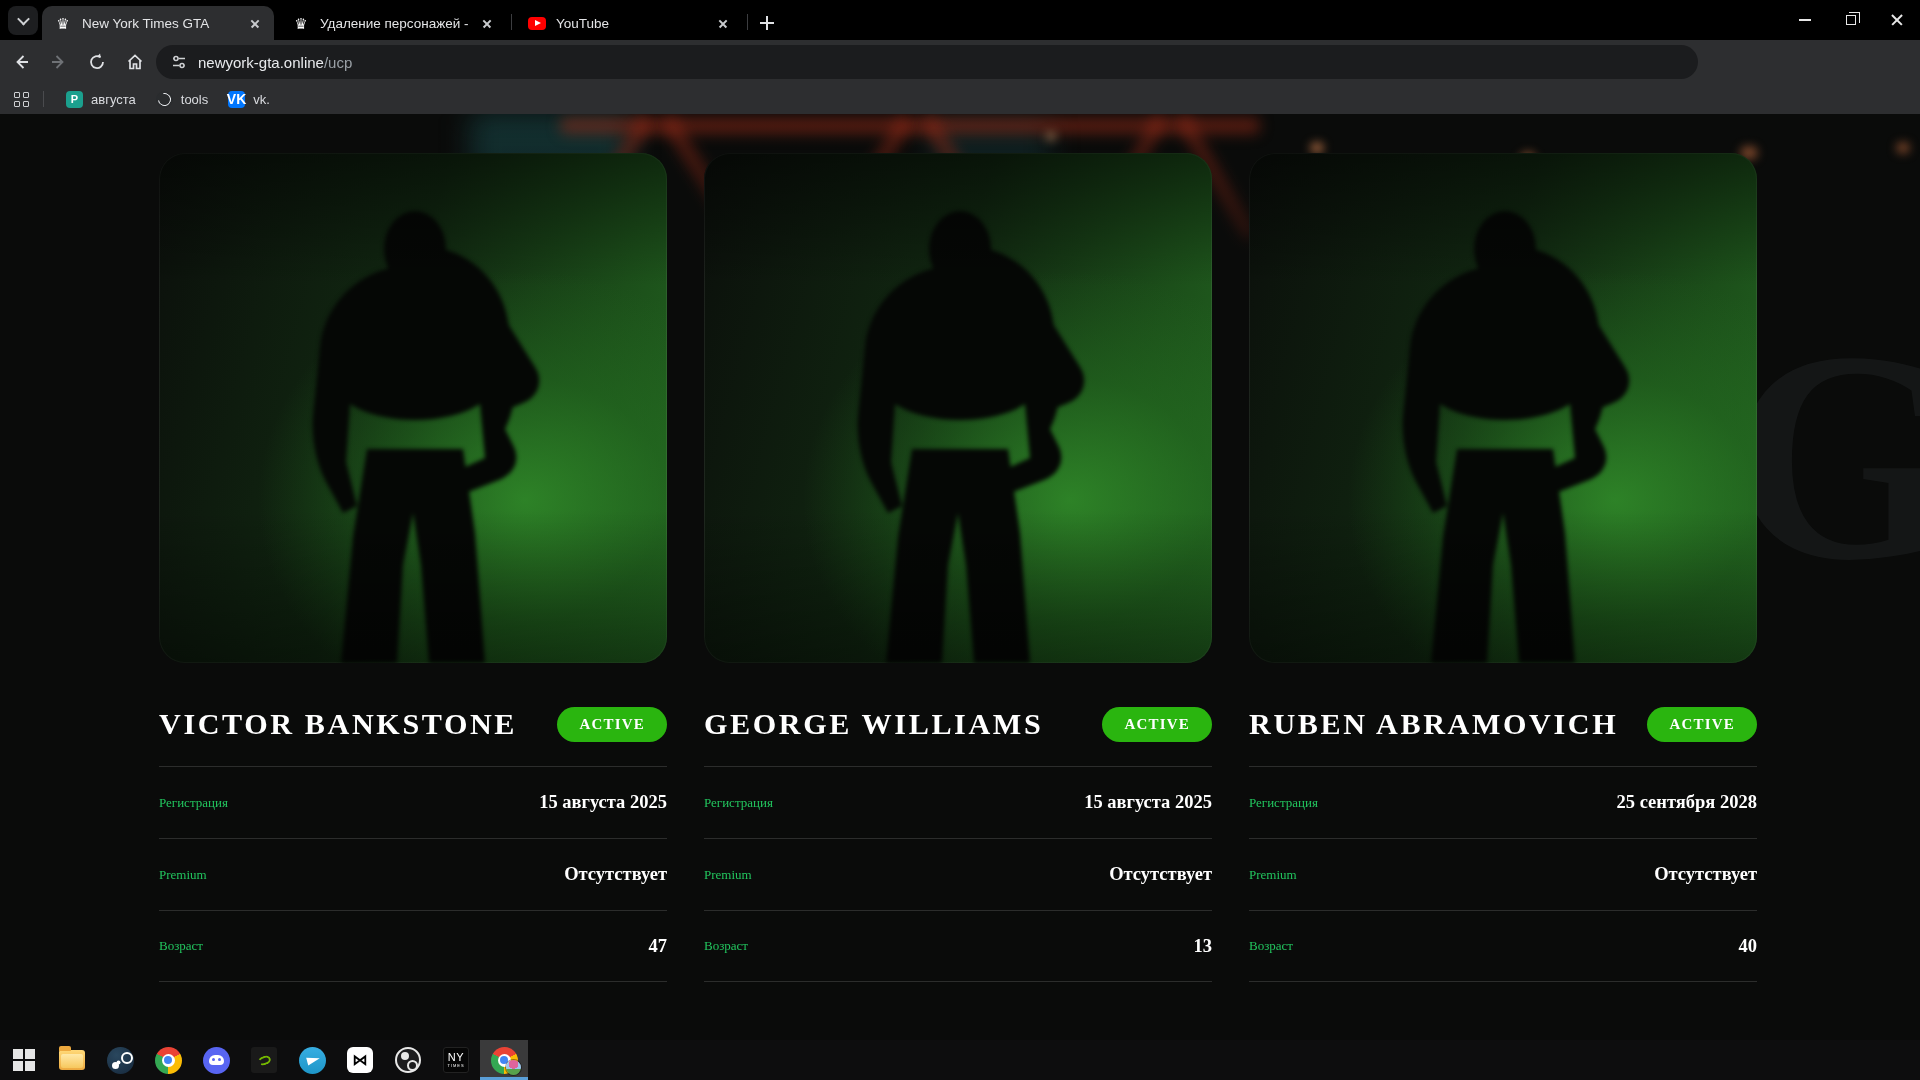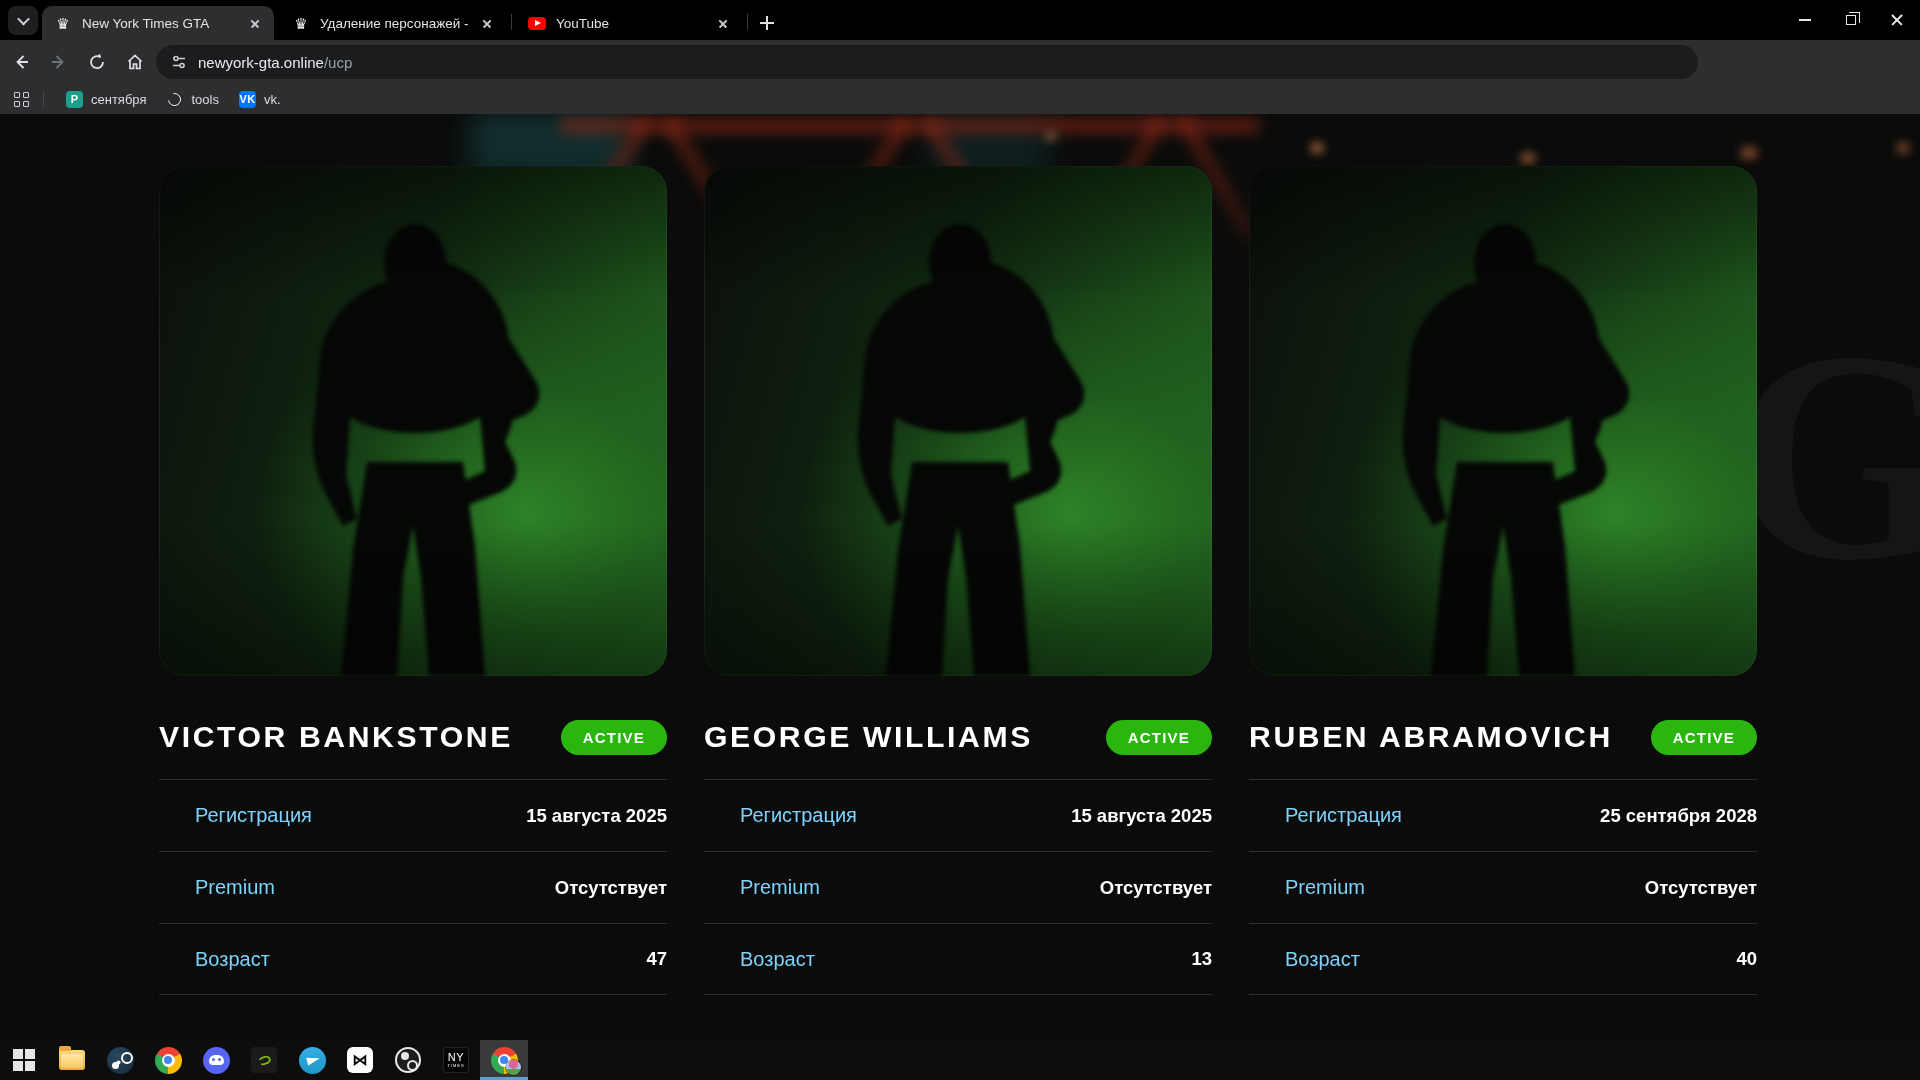--- a/index.html
+++ b/index.html
@@ -66,21 +66,21 @@
   .appsgrid i { width:6px; height:6px; border:1.6px solid #cfd1d4; border-radius:1px; }
   .book-sep { width:1px; height:16px; background:#4a4b4e; margin:0 12px 0 14px; }
   .bookmark { display:flex; align-items:center; gap:8px; padding:0 10px; height:24px; border-radius:6px; }
   .bookmark .blabel { color:#dadce0; font-size:13px; }
   .bicon { width:17px; height:17px; border-radius:4px; display:flex; align-items:center; justify-content:center;
     font-weight:bold; color:#fff; }
   .bicon.pea { background:#1ba08e; font-size:11px; }
   .bicon.globe { background:#2a2c2e; border-radius:50%; position:relative; overflow:hidden; }
   .bicon.globe:before { content:""; position:absolute; left:2px; top:2px; width:11px; height:11px;
      border:1.6px solid #e8eaed; border-radius:50%; border-left-color:transparent; transform:rotate(35deg); }
-  .bicon.vk { background:#07f; font-size:11px; letter-spacing:.3px; }
+  .bicon.vk { background:#07f; font-size:14px; letter-spacing:.3px; }
 
   
   .content { position:absolute; left:0; top:114px; width:1920px; height:926px; background:#0a0b0a; overflow:hidden; }
   .bgfx { position:absolute; inset:0; }
   .blob { position:absolute; filter:blur(14px); border-radius:8px; }
   .blob.teal1 { left:470px; top:0; width:160px; height:110px; background:rgba(28,84,86,.55); }
   .blob.teal2 { left:930px; top:6px; width:120px; height:90px; background:rgba(24,70,72,.4); }
   .bar { position:absolute; filter:blur(7px); background:rgba(158,44,24,.55); border-radius:6px; }
   .bar.h { left:560px; top:4px; width:700px; height:16px; }
   .bar.d1 { left:600px; top:-6px; width:14px; height:150px; transform:rotate(32deg); }
@@ -93,41 +93,41 @@
   .bk1 { left:1310px; top:28px; width:14px; height:12px; background:rgba(214,130,80,.8); }
   .bk2 { left:1520px; top:38px; width:16px; height:13px; background:rgba(206,120,70,.75); }
   .bk3 { left:1740px; top:32px; width:18px; height:14px; background:rgba(200,110,64,.7); }
   .bk4 { left:1896px; top:28px; width:14px; height:12px; background:rgba(190,104,60,.7); }
   .bk5 { left:1046px; top:18px; width:10px; height:9px; background:rgba(220,170,120,.6); }
   .bgfade { position:absolute; left:0; top:0; width:1920px; height:320px;
     background:linear-gradient(180deg, rgba(10,11,10,0) 0%, rgba(10,11,10,.85) 55%, #0a0b0a 90%); }
   .g-letter { position:absolute; right:-42px; top:170px; font-family:"Liberation Serif", serif;
     font-size:300px; font-weight:bold; color:rgba(150,175,180,.07); }
 
-  .cards { position:absolute; left:159px; top:52px; display:flex; gap:37px; }
+  .cards { position:absolute; left:159px; top:39px; display:flex; gap:37px;font-family:Liberation Serif, serif; }
   .card { width:508px; }
   .photo { position:relative; width:508px; height:510px; border-radius:26px; overflow:hidden;
     background:
       radial-gradient(ellipse 70% 60% at 72% 68%, rgba(52,150,44,.75) 0%, rgba(36,110,32,.5) 40%, rgba(10,20,10,0) 75%),
       linear-gradient(105deg, #0b0f0b 0%, #112811 45%, #1c4f1a 78%, #236621 100%);
     box-shadow:inset 0 0 0 1px rgba(255,255,255,.07); }
   .photo:after { content:""; position:absolute; inset:0;
     background:linear-gradient(180deg, rgba(0,0,0,.5) 0%, rgba(0,0,0,0) 26%, rgba(0,0,0,0) 70%, rgba(0,0,0,.45) 100%); }
   .sil { position:absolute; left:0; top:0; filter:blur(2px); }
 
   .card-head { margin-top:44px; display:flex; align-items:center; justify-content:space-between; }
   .char-name { color:#fff; font-size:29px; font-weight:bold; letter-spacing:2.5px; transform:scaleX(1.04);
     transform-origin:left center; white-space:nowrap; }
   .badge { background:#2ab50f; color:#fff; font-size:15px; font-weight:bold; letter-spacing:1.2px;
     padding:9px 22px; border-radius:20px; }
   .rows { margin-top:24px; }
   .crow { display:flex; align-items:center; justify-content:space-between; height:72px;
     border-top:1px solid rgba(255,255,255,.14); }
   .crow:last-child { border-bottom:1px solid rgba(255,255,255,.14); }
-  .rlabel { color:#7dd3fc; font-size:20px;margin-left:36px; }
+  .rlabel { color:#22c55e; font-size:13px; }
   .rvalue { color:#fff; font-size:18.5px; font-weight:bold; }
 
   
   .taskbar { position:absolute; left:0; top:1040px; width:1920px; height:40px; background:#0d0d0e;
     display:flex; align-items:center; }
   .tb-btn { width:48px; height:40px; display:flex; align-items:center; justify-content:center; position:relative; }
   .tb-btn.active { background:#3a3a3b; }
   .tb-btn.active:after { content:""; position:absolute; left:0; bottom:0; width:100%; height:3px; background:#5a9fd8; }
   .winlogo { display:grid; grid-template-columns:10px 10px; gap:2px; transform:skewY(0deg); }
   .winlogo i { width:10px; height:10px; background:#e6e6e6; }
@@ -284,21 +284,21 @@
   <div class="bookbar">
     <div class="appsgrid">
         <i></i>
         <i></i>
         <i></i>
         <i></i>
       </div>
     <i class="book-sep"></i>
     <div class="bookmark">
       <span class="bicon pea">P</span>
-      <span class="blabel">сентября</span>
+      <span class="blabel">августа</span>
     </div>
     <div class="bookmark">
       <span class="bicon globe"></span>
       <span class="blabel">tools</span>
     </div>
     <div class="bookmark">
       <span class="bicon vk">VK</span>
       <span class="blabel">vk.</span>
     </div>
   </div>

